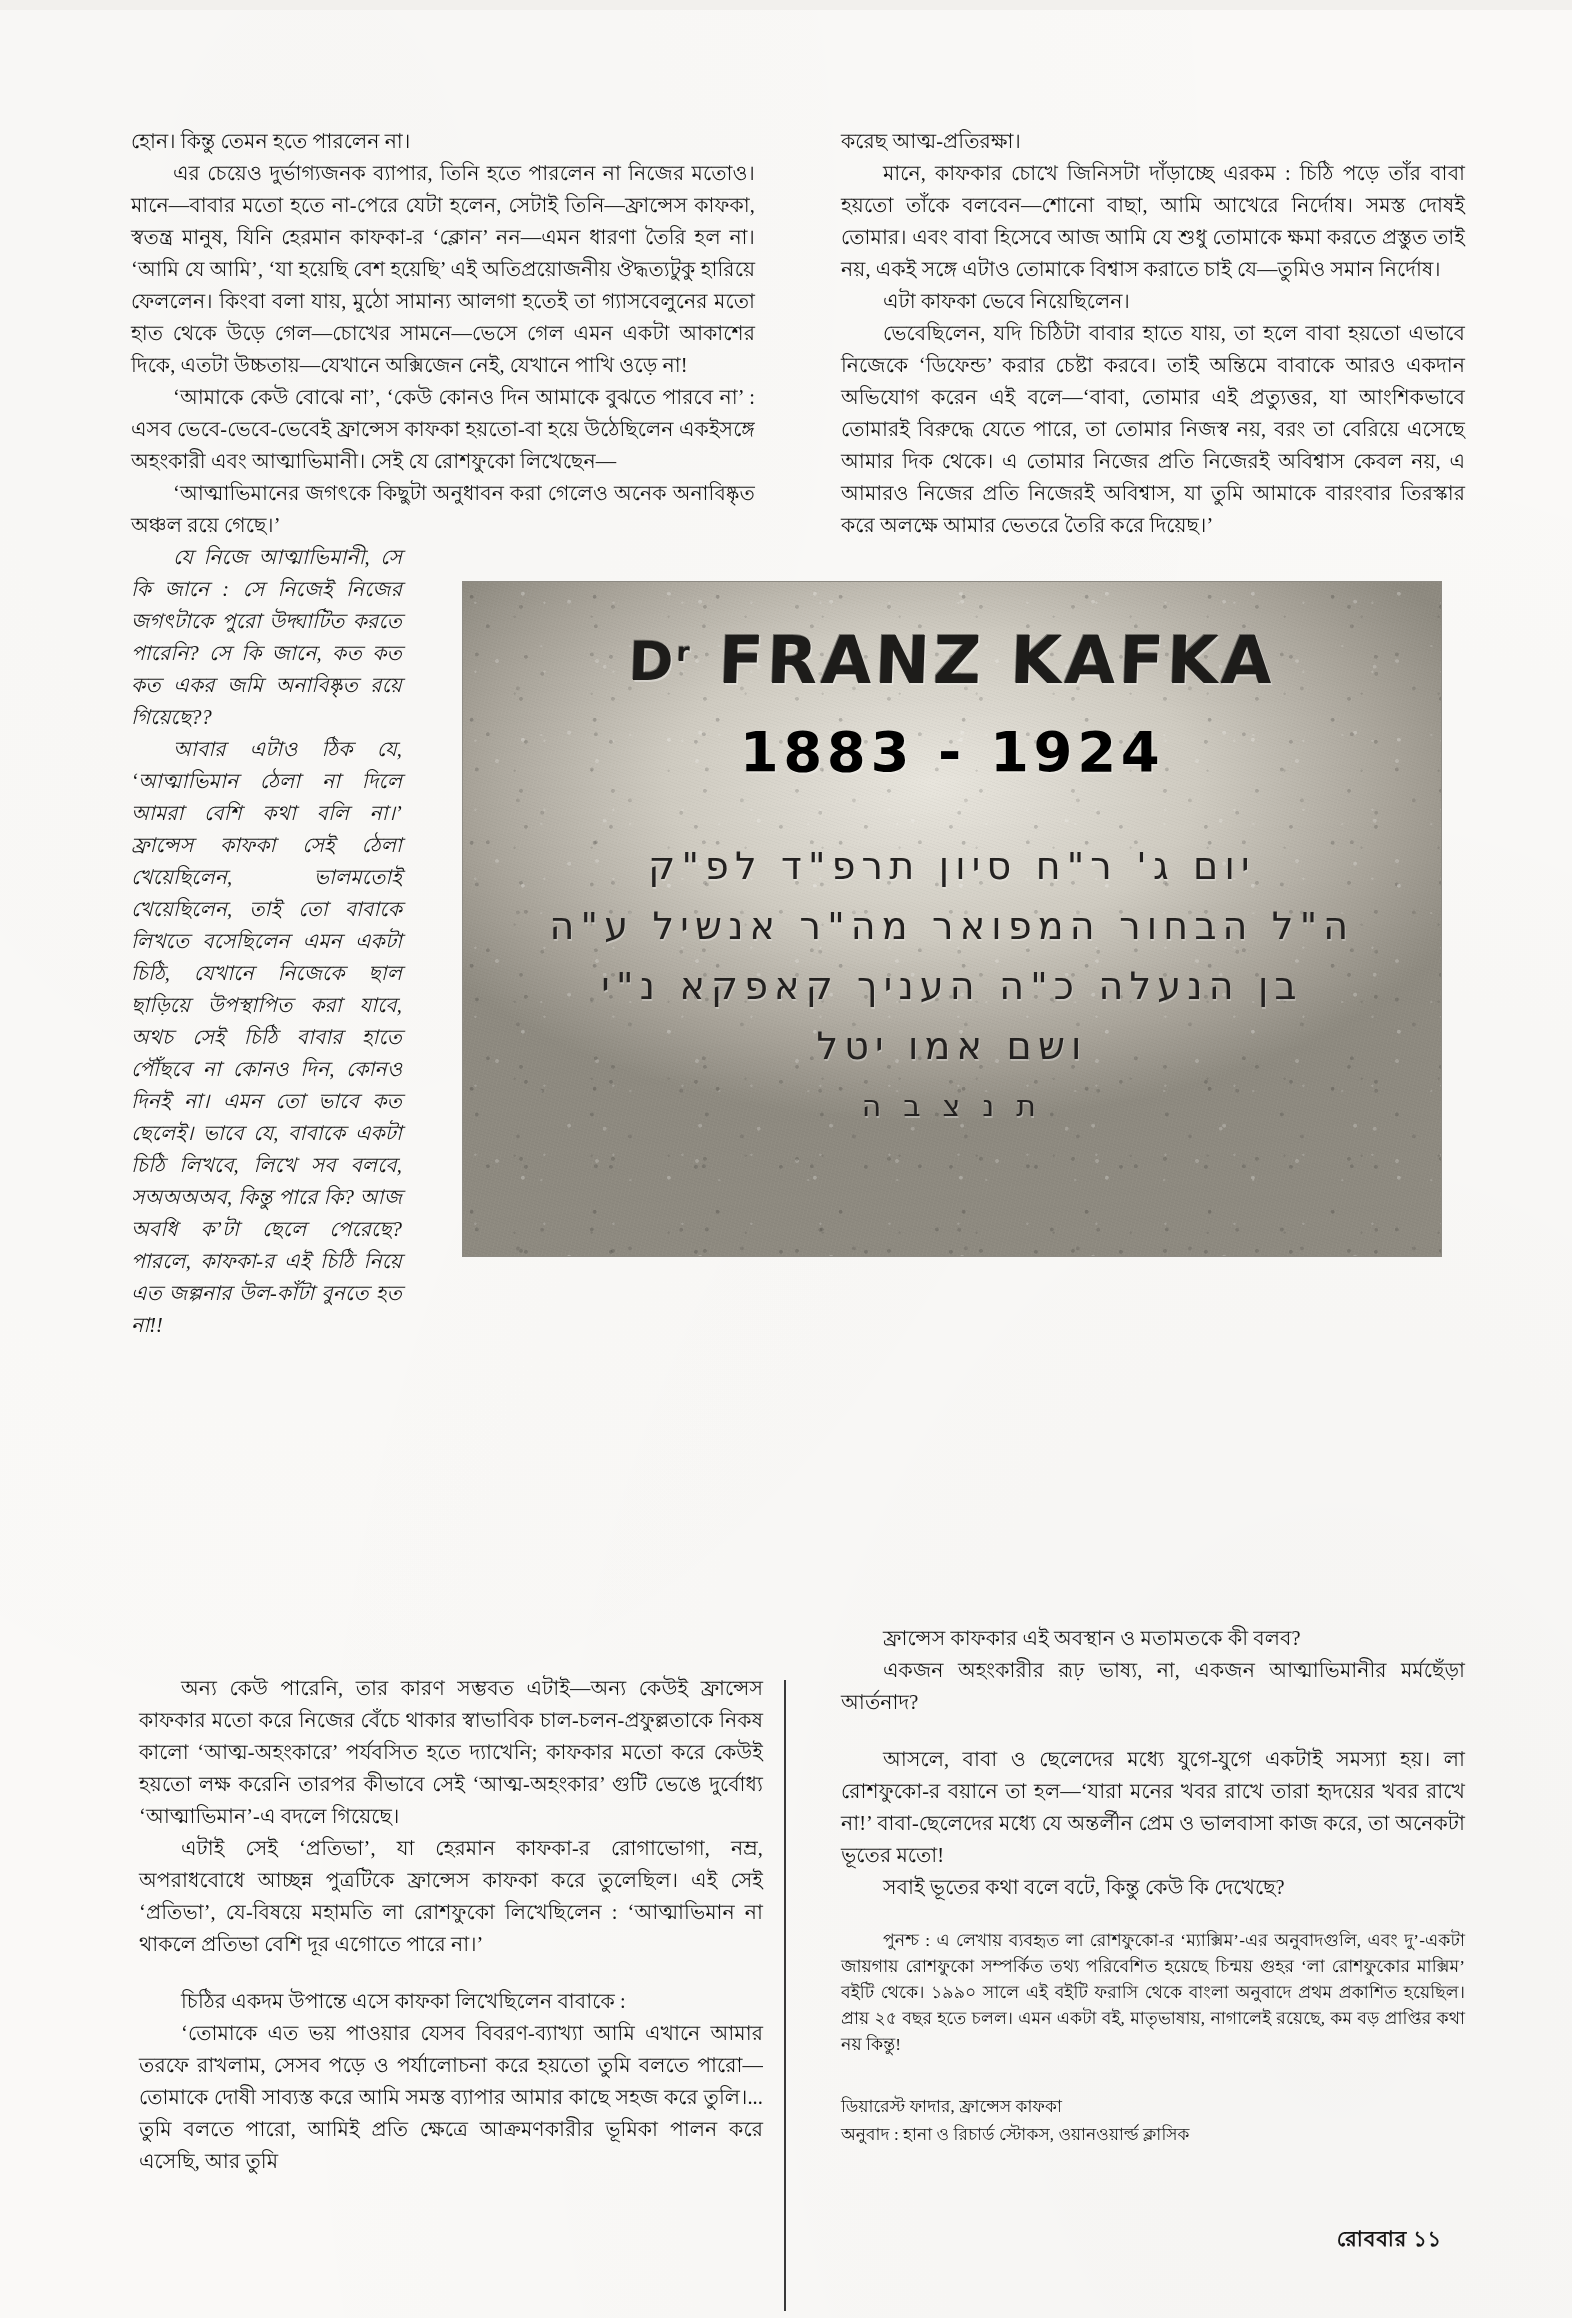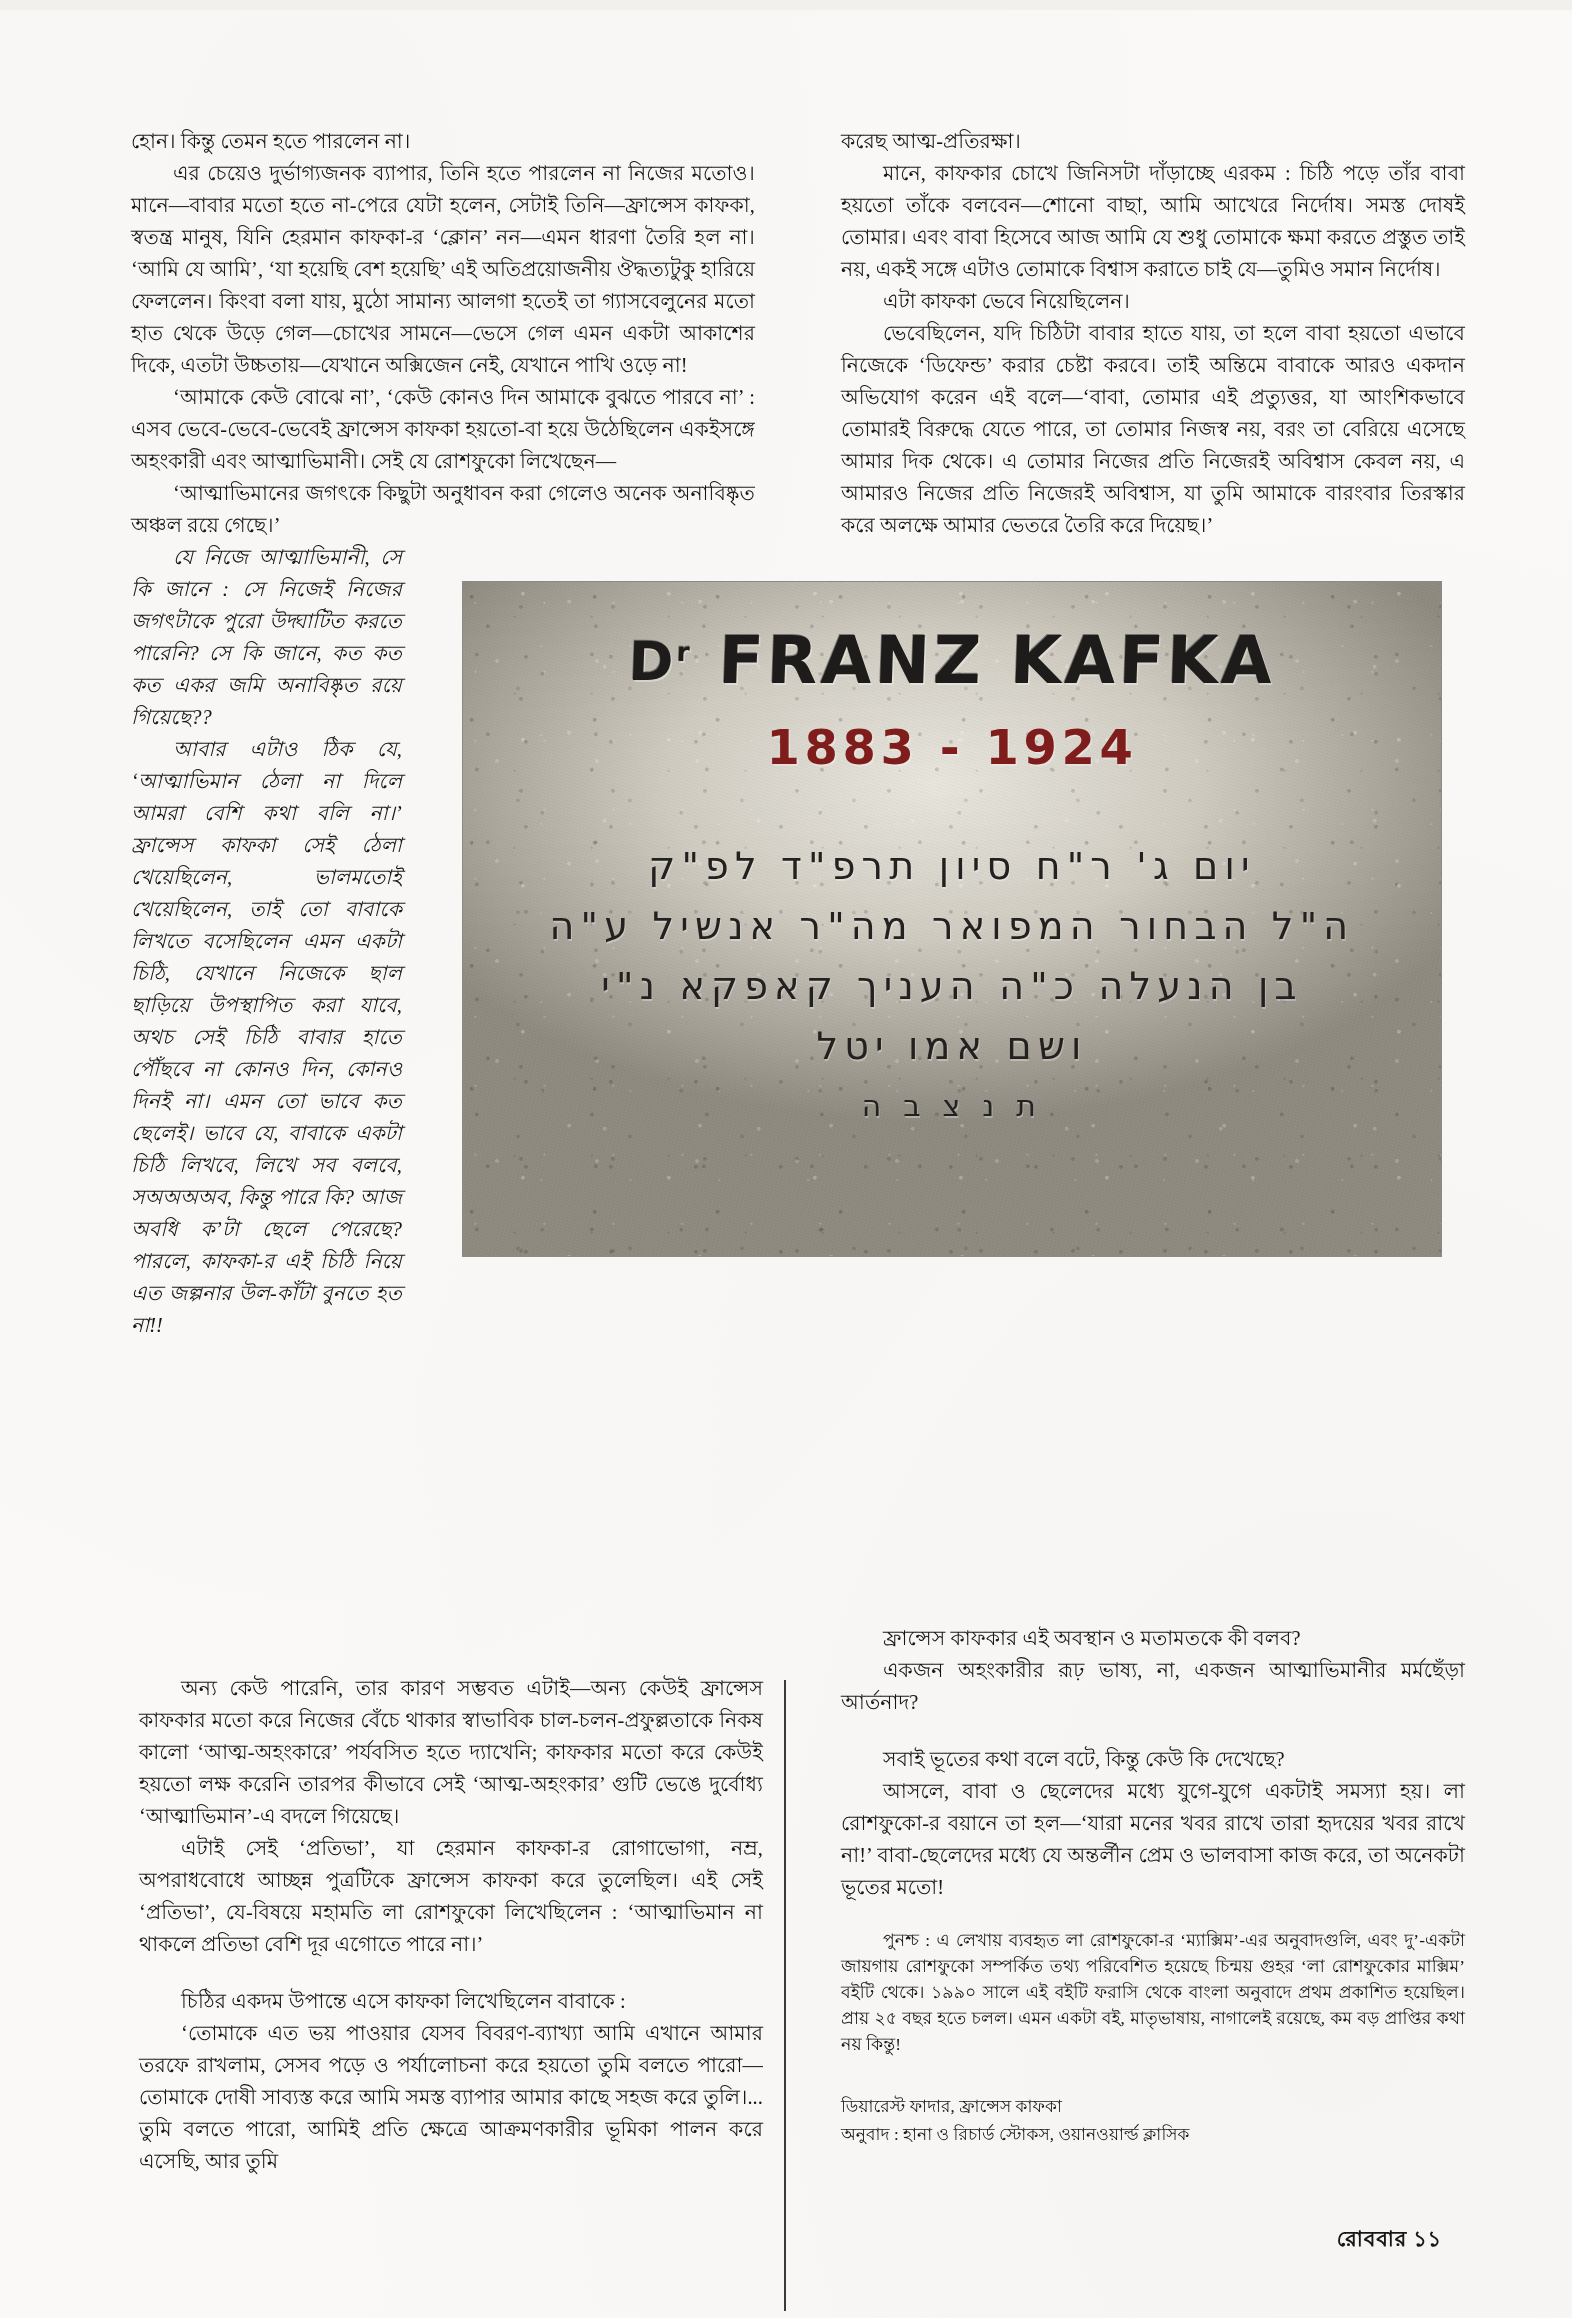--- a/index.html
+++ b/index.html
@@ -143,23 +143,23 @@
     font-size: 26px;
   }
   .stone-dates {
     position: absolute;
     left: 0;
     right: 0;
     top: 137px;
     text-align: center;
     font-family: "DejaVu Sans", sans-serif;
     font-weight: 700;
-    font-size: 48px;
+    font-size: 56px;
     letter-spacing: 4.6px;
-    color: #7f1d1d;
+    color: #000000;
     text-shadow: 1.5px 1.5px 0 rgba(255,255,255,0.3);
   }
   .hebrew {
     position: absolute;
     left: 0;
     right: 0;
     top: 254px;
     text-align: center;
     direction: rtl;
     font-family: "DejaVu Sans", sans-serif;
@@ -228,22 +228,22 @@
     <div class="col col-right">
       <p class="noind">করেছ আত্ম-প্রতিরক্ষা।</p>
       <p class="ind">মানে, কাফকার চোখে জিনিসটা দাঁড়াচ্ছে এরকম : চিঠি পড়ে তাঁর বাবা হয়তো তাঁকে বলবেন—শোনো বাছা, আমি আখেরে নির্দোষ। সমস্ত দোষই তোমার। এবং বাবা হিসেবে আজ আমি যে শুধু তোমাকে ক্ষমা করতে প্রস্তুত তাই নয়, একই সঙ্গে এটাও তোমাকে বিশ্বাস করাতে চাই যে—তুমিও সমান নির্দোষ।</p>
       <p class="ind">এটা কাফকা ভেবে নিয়েছিলেন।</p>
       <p class="ind">ভেবেছিলেন, যদি চিঠিটা বাবার হাতে যায়, তা হলে বাবা হয়তো এভাবে নিজেকে ‘ডিফেন্ড’ করার চেষ্টা করবে। তাই অন্তিমে বাবাকে আরও একদান অভিযোগ করেন এই বলে—‘বাবা, তোমার এই প্রত্যুত্তর, যা আংশিকভাবে তোমারই বিরুদ্ধে যেতে পারে, তা তোমার নিজস্ব নয়, বরং তা বেরিয়ে এসেছে আমার দিক থেকে। এ তোমার নিজের প্রতি নিজেরই অবিশ্বাস কেবল নয়, এ আমারও নিজের প্রতি নিজেরই অবিশ্বাস, যা তুমি আমাকে বারংবার তিরস্কার করে অলক্ষে আমার ভেতরে তৈরি করে দিয়েছ।’</p>
 
       <div style="position:absolute; left:0; top:1497px; width:624px;">
         <p class="ind">ফ্রান্সেস কাফকার এই অবস্থান ও মতামতকে কী বলব?</p>
         <p class="ind">একজন অহংকারীর রূঢ় ভাষ্য, না, একজন আত্মাভিমানীর মর্মছেঁড়া আর্তনাদ?</p>
         <div class="gap-m"></div>
+        <p class="ind">আসলে, বাবা ও ছেলেদের মধ্যে যুগে-যুগে একটাই সমস্যা হয়। লা রোশফুকো-র বয়ানে তা হল—‘যারা মনের খবর রাখে তারা হৃদয়ের খবর রাখে না!’ বাবা-ছেলেদের মধ্যে যে অন্তর্লীন প্রেম ও ভালবাসা কাজ করে, তা অনেকটা ভূতের মতো!</p>
         <p class="ind">সবাই ভূতের কথা বলে বটে, কিন্তু কেউ কি দেখেছে?</p>
-        <p class="ind">আসলে, বাবা ও ছেলেদের মধ্যে যুগে-যুগে একটাই সমস্যা হয়। লা রোশফুকো-র বয়ানে তা হল—‘যারা মনের খবর রাখে তারা হৃদয়ের খবর রাখে না!’ বাবা-ছেলেদের মধ্যে যে অন্তর্লীন প্রেম ও ভালবাসা কাজ করে, তা অনেকটা ভূতের মতো!</p>
         <div class="gap-m"></div>
         <p class="footnote ind">পুনশ্চ : এ লেখায় ব্যবহৃত লা রোশফুকো-র ‘ম্যাক্সিম’-এর অনুবাদগুলি, এবং দু’-একটা জায়গায় রোশফুকো সম্পর্কিত তথ্য পরিবেশিত হয়েছে চিন্ময় গুহর ‘লা রোশফুকোর মাক্সিম’ বইটি থেকে। ১৯৯০ সালে এই বইটি ফরাসি থেকে বাংলা অনুবাদে প্রথম প্রকাশিত হয়েছিল। প্রায় ২৫ বছর হতে চলল। এমন একটা বই, মাতৃভাষায়, নাগালেই রয়েছে, কম বড় প্রাপ্তির কথা নয় কিন্তু!</p>
         <div class="gap-l"></div>
         <p class="signature">ডিয়ারেস্ট ফাদার, ফ্রান্সেস কাফকা</p>
         <p class="signature">অনুবাদ : হানা ও রিচার্ড স্টোকস, ওয়ানওয়ার্ল্ড ক্লাসিক</p>
       </div>
     </div>
 
     <div class="photo">
       <div class="photo-inner"></div>

